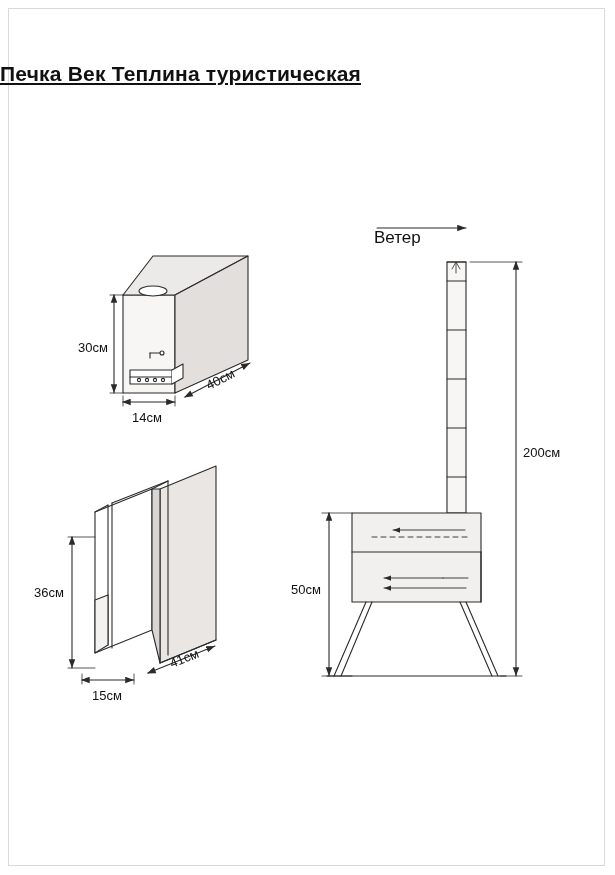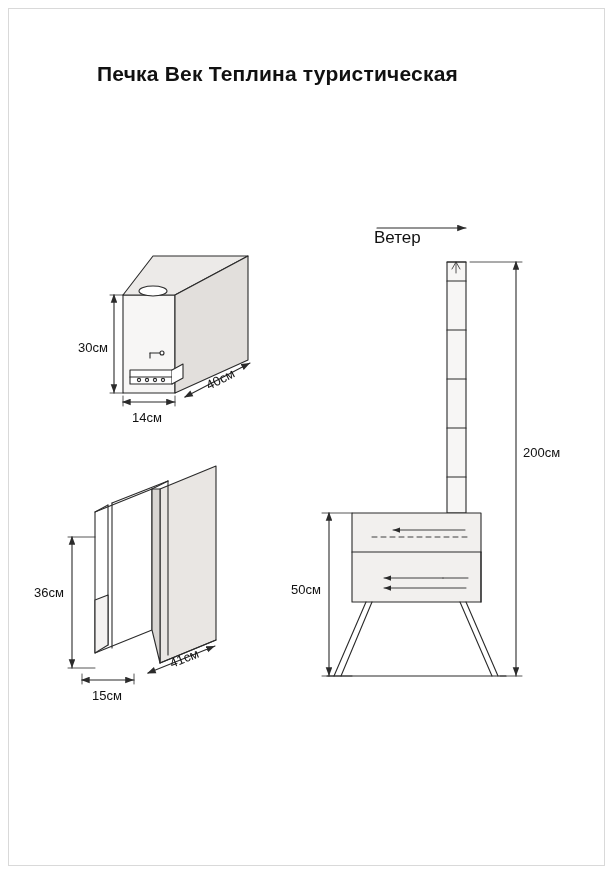--- a/index.html
+++ b/index.html
@@ -30,25 +30,26 @@
     height: 858px;
     border: 1px solid #d9d9d9;
     box-sizing: border-box;
     pointer-events: none;
   }
   .title {
     position: absolute;
     left: 0;
     top: 62px;
     width: 555px;
-    text-align: center;
+    text-align: left;
     font-size: 21px;
     font-weight: bold;
     letter-spacing: 0.2px;
     color: #111;
+    text-decoration: underline;
   }
   svg.diagram {
     position: absolute;
     left: 0;
     top: 0;
     width: 615px;
     height: 875px;
   }
   .lbl {
     font-family: "Liberation Sans", sans-serif;

